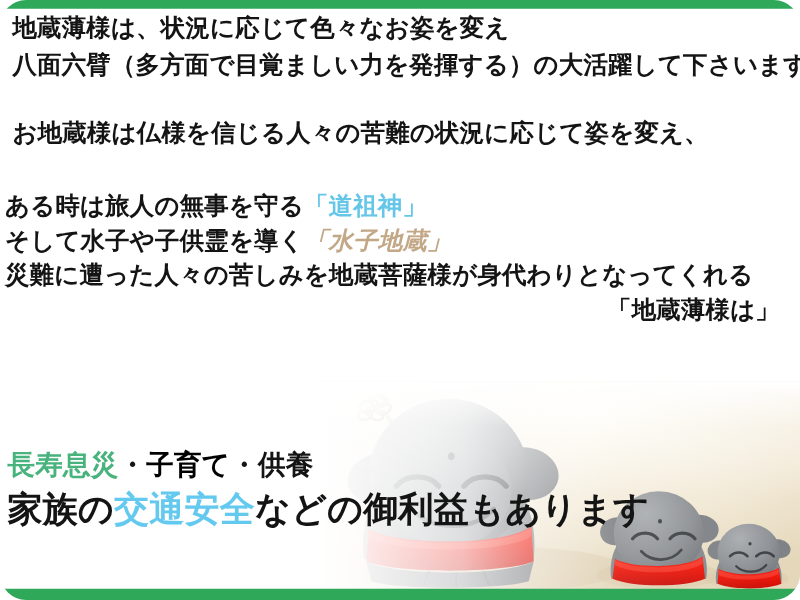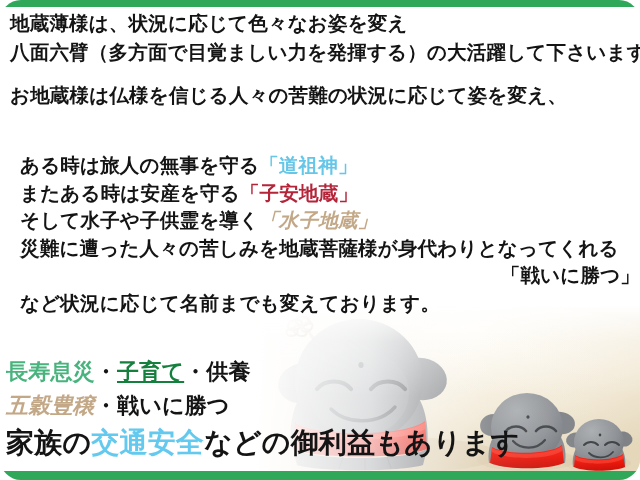--- a/index.html
+++ b/index.html
@@ -50,41 +50,41 @@
     color:#141414;
     font-weight:700;
     letter-spacing:0.2px;
   }
 
   
   .block-a{position:absolute;left:10px;top:14px;}
   .block-a .line{font-size:19.5px;margin-bottom:9px;}
 
   
-  .block-b{position:absolute;left:10px;top:86px;}
+  .block-b{position:absolute;left:10px;top:98px;}
   .block-b .line{font-size:19.5px;margin-bottom:9px;}
 
   
-  .block-c{position:absolute;left:20px;top:156px;}
+  .block-c{position:absolute;left:4px;top:156px;}
   .block-c .line{font-size:19.5px;margin-bottom:8px;}
   .block-c .line.indent-right{text-align:right;width:620px;}
 
   
   .block-d{position:absolute;left:6px;top:361px;}
   .block-d .line{font-size:22px;margin-bottom:12px;}
   .block-d .line.small{font-size:28px;}
 
   
   .c-blue{color:#66c6e8;}
   .c-red{color:#b5253a;}
   .c-tan{color:#c3a887;font-style:italic;}
   .c-green{color:#49b37e;text-align:right;}
   .c-black{color:#141414;}
   .c-cyan{color:#63c9ee;}
-  .c-crimson{color:#15803d;text-decoration:underline;}
+  .c-crimson{color:#000000;}
 
   .sep{color:#141414;}
 </style>
 </head>
 <body>
 
 <div id="page">
 
   <div class="edge-bar top"></div>
 
@@ -222,39 +222,32 @@
 
     <div class="block-b">
       <div class="line">お地蔵様は仏様を信じる人々の苦難の状況に応じて姿を変え、</div>
     </div>
 
     <div class="block-c">
       <div class="line">
         <span>ある時は旅人の無事を守る</span><span class="c-blue">「道祖神」</span>
       </div>
       <div class="line">
-        <span>またある時は安産を守る</span><span class="c-red">「子安地蔵」</span>
-      </div>
-      <div class="line">
         <span>そして水子や子供霊を導く</span><span class="c-tan">「水子地蔵」</span>
       </div>
       <div class="line">災難に遭った人々の苦しみを地蔵菩薩様が身代わりとなってくれる</div>
       <div class="line indent-right">
-        <span class="c-black">「戦いに勝つ」</span>
-      </div>
-      <div class="line">など状況に応じて名前までも変えております。</div>
+        <span class="c-black">「地蔵薄様は」</span>
+      </div>
     </div>
 
     <div class="block-d">
       <div class="line">
         <span class="c-green">長寿息災</span><span class="sep">・</span><span class="c-crimson">子育て</span><span class="sep">・</span><span class="c-black">供養</span>
       </div>
-      <div class="line">
-        <span class="c-tan">五穀豊穣</span><span class="sep">・</span><span class="c-black">戦いに勝つ</span>
-      </div>
       <div class="line small">
         <span>家族の</span><span class="c-cyan">交通安全</span><span>などの御利益もあります</span>
       </div>
     </div>
 
   </div>
 
   <div class="edge-bar bottom"></div>
 </div>
 

